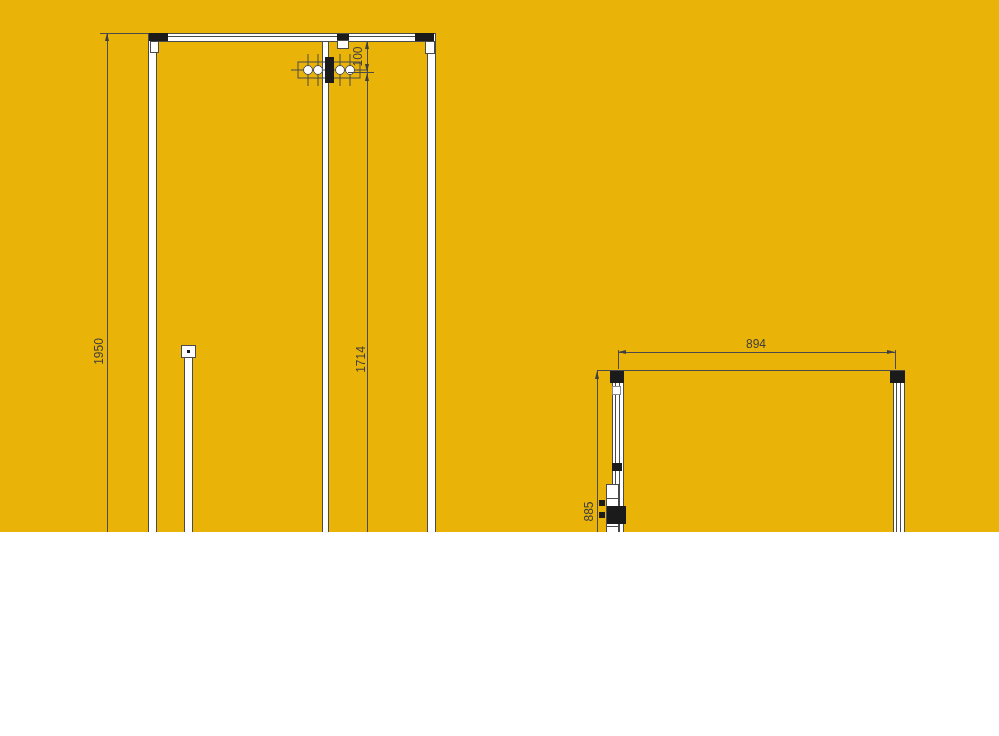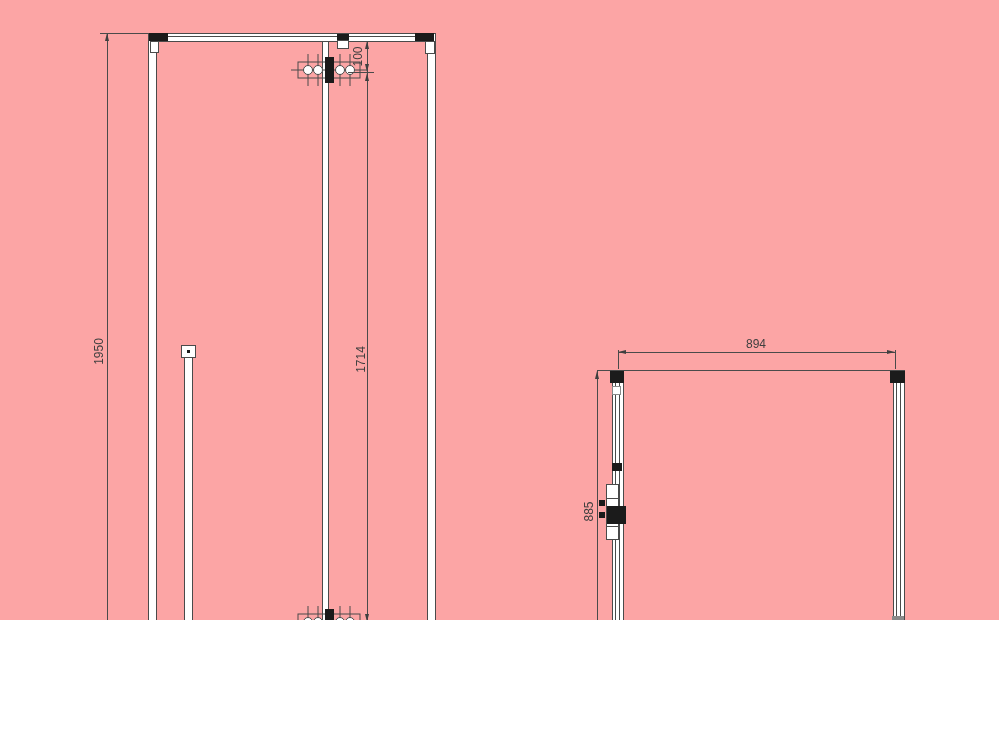--- a/index.html
+++ b/index.html
@@ -1,16 +1,16 @@
 <!DOCTYPE html>
 <html><head>
 <meta charset="utf-8">
 <style>
   html,body{margin:0;padding:0;background:#fff;}
-  .canvas{position:relative;width:999px;height:620px;background:#fca5a5;overflow:hidden;
+  .canvas{position:relative;width:999px;height:532px;background:#eab308;overflow:hidden;
           font-family:"Liberation Sans",sans-serif;color:#3f3f3f;}
   .vl{position:absolute;width:1px;background:#4a4a4a;}
   .hl{position:absolute;height:1px;background:#4a4a4a;}
   .box{position:absolute;border:1px solid #4a4a4a;background:#fff;box-sizing:border-box;}
   .blk{position:absolute;background:#1b1b1b;}
   .gry{position:absolute;background:#8a8a8a;}
   .dim{position:absolute;font-size:12px;line-height:13px;text-align:center;white-space:nowrap;}
   .rot{transform:rotate(-90deg);}
   
   .au{position:absolute;width:0;height:0;border-left:2.5px solid transparent;border-right:2.5px solid transparent;border-bottom:8px solid #3f3f3f;}

